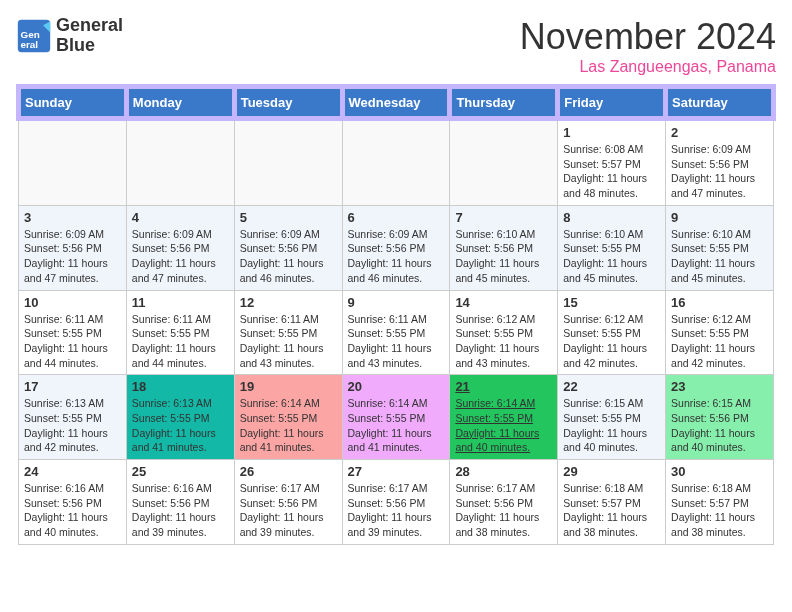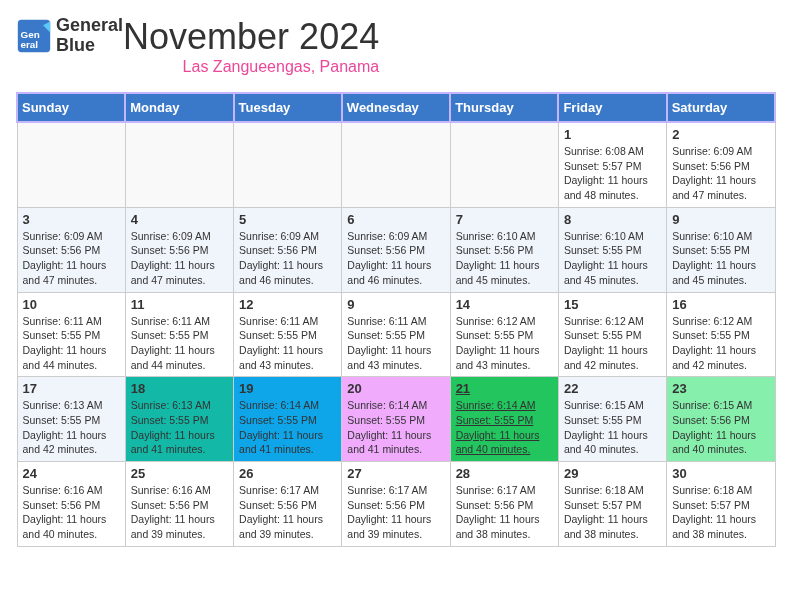--- a/index.html
+++ b/index.html
@@ -6,21 +6,22 @@
     body {
       font-family: Arial, sans-serif;
       background: #fff;
       width: 792px;
       min-height: 612px;
       padding: 16px;
     }
     .header {
       display: flex;
       align-items: flex-start;
-      margin-bottom: 16px;
+      justify-content: space-between;
+      margin-bottom: 8px;
     }
     .logo {
       display: flex;
       align-items: center;
       gap: 4px;
     }
     .logo-text {
       font-size: 18px;
       font-weight: bold;
       color: #333;
@@ -50,21 +51,21 @@
       border-collapse: collapse;
       table-layout: fixed;
     }
     th {
       background-color: #3a78c9;
       color: #fff;
       font-size: 13px;
       font-weight: bold;
       padding: 6px 4px;
       text-align: left;
-      border: 2px solid #c4b5fd;
+      border: 5px solid #c4b5fd;
     }
     td {
       vertical-align: top;
       border: 1px solid #ccc;
       padding: 4px 5px;
       font-size: 10.5px;
       color: #333;
       height: 80px;
       background: #fff;
     }
@@ -286,21 +287,21 @@
         </td>
         <td style="background: #14b8a6;">
           <span class="day-num">18</span>
           <div class="day-info">
             <div>Sunrise: 6:13 AM</div>
             <div>Sunset: 5:55 PM</div>
             <div>Daylight: 11 hours</div>
             <div>and 41 minutes.</div>
           </div>
         </td>
-        <td style="background: #0ea5e9;">
+        <td style="background: #fca5a5;">
           <span class="day-num">19</span>
           <div class="day-info">
             <div>Sunrise: 6:14 AM</div>
             <div>Sunset: 5:55 PM</div>
             <div>Daylight: 11 hours</div>
             <div>and 41 minutes.</div>
           </div>
         </td>
         <td style="background: #f0abfc;">
           <span class="day-num">20</span>

